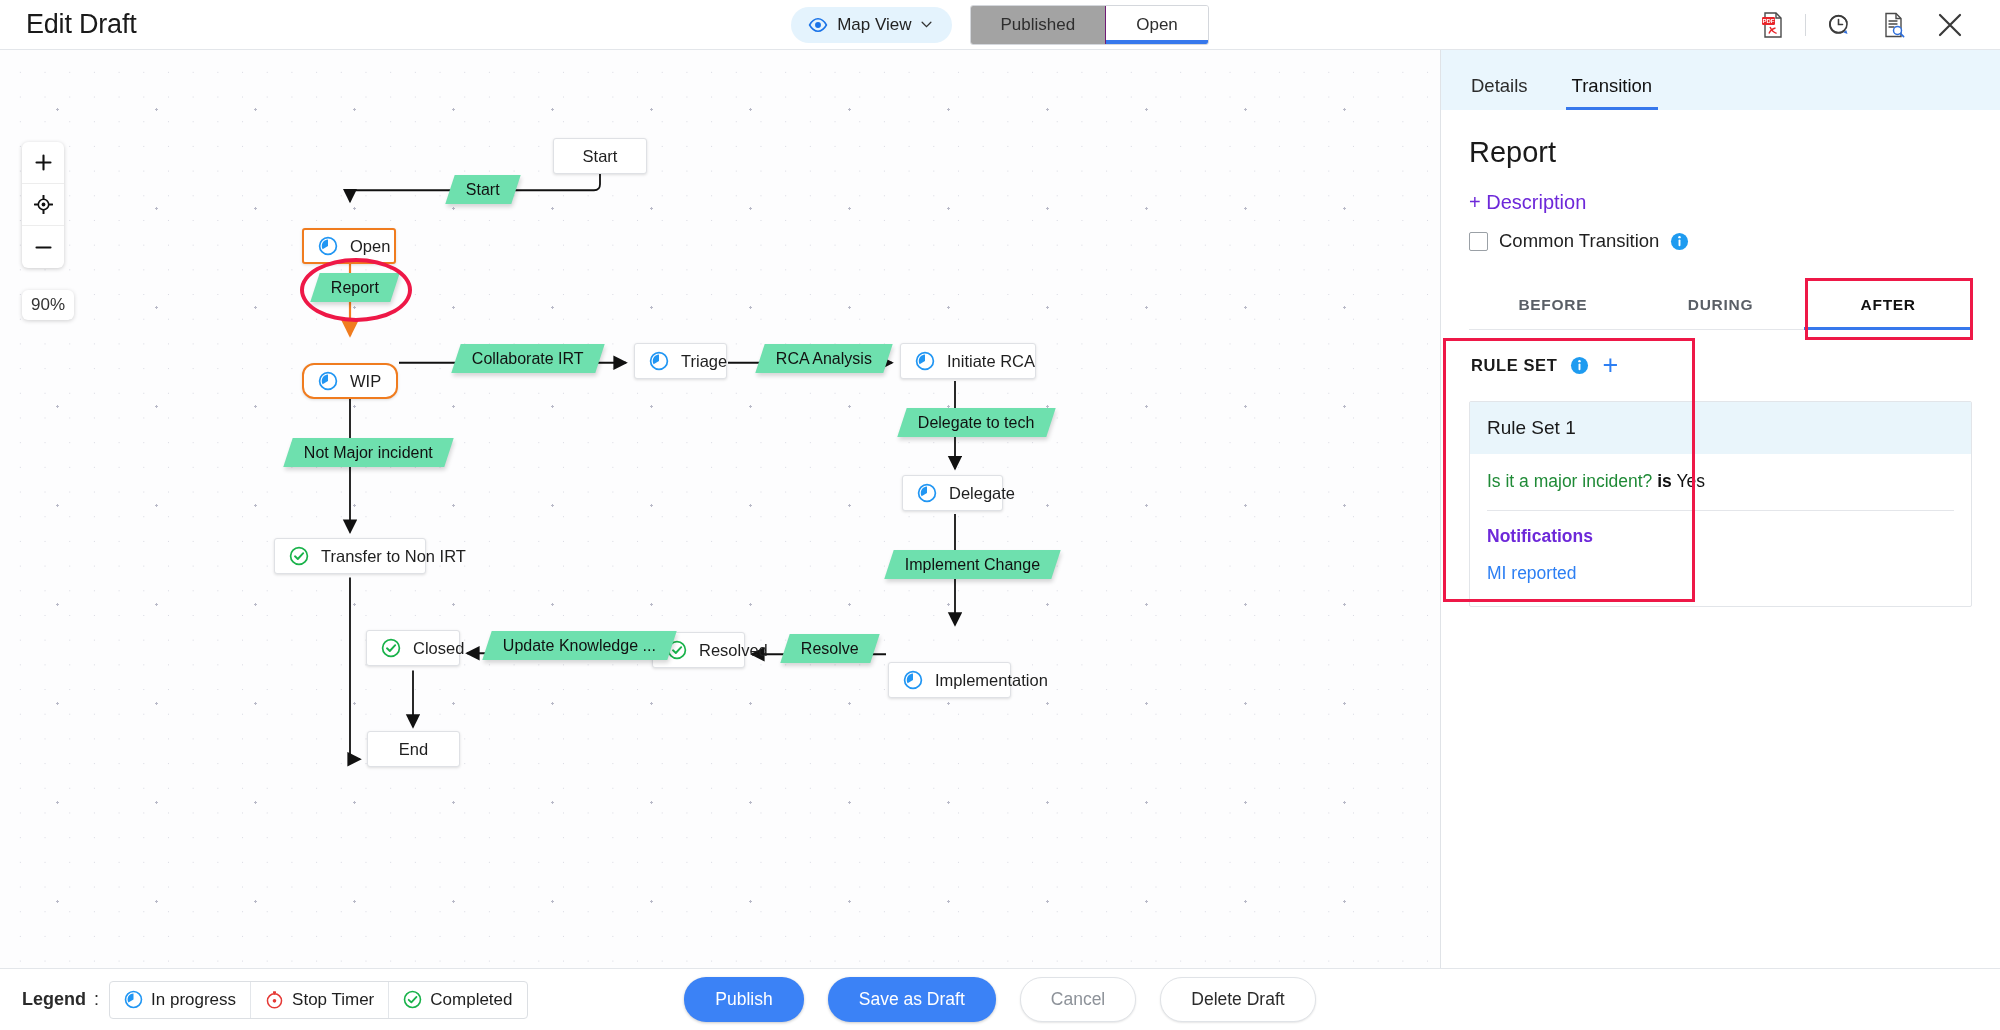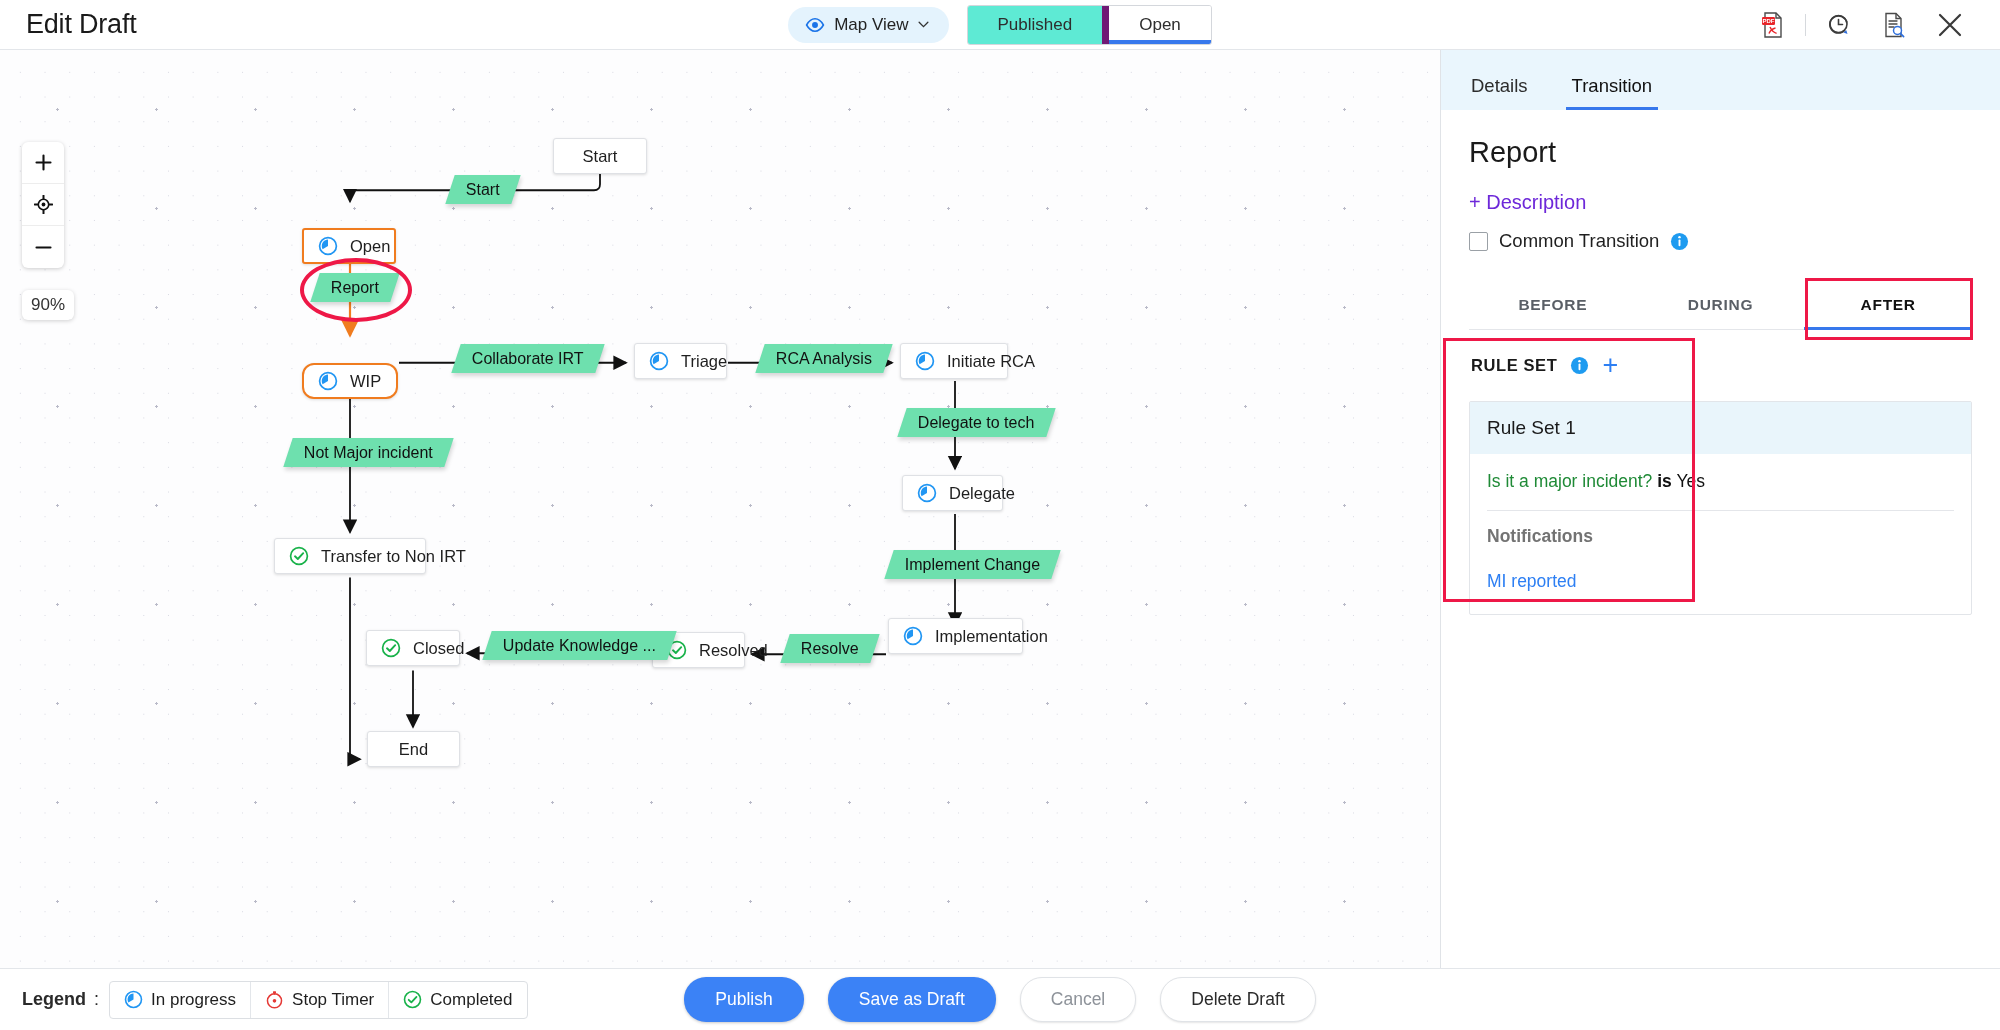--- a/index.html
+++ b/index.html
@@ -24,22 +24,22 @@
   .mapview {
     display:flex; align-items:center; gap:9px;
     background:#e4f3fd; color:#232323; border-radius:22px;
     padding:8px 20px 8px 17px; font-size:17px; cursor:pointer; white-space:nowrap;
   }
   .eye { width:20px; height:14px; display:block; }
   .caret-dn { width:11px; height:7px; display:block; }
 
   .segmented { display:flex; border:1px solid #d4d7dc; border-radius:3px; overflow:hidden; background:#fff; }
   .seg {
-    padding:9px 30px; font-size:17px; color:#2e2e2e; background:#5eead4;
-    border-right:7px solid #701a75; cursor:pointer; position:relative; white-space:nowrap;
+    padding:9px 30px; font-size:17px; color:#2e2e2e; background:#a3a3a3;
+    border-right:1px solid #701a75; cursor:pointer; position:relative; white-space:nowrap;
   }
   .seg:last-child { border-right:none; }
   .seg.active { background:#fff; }
   .seg.active::after { content:""; position:absolute; left:0; right:0; bottom:0; height:4px; background:#3778ec; }
 
   .header-right { margin-left:auto; display:flex; align-items:center; gap:0; padding-right:22px; }
   .hicon { width:56px; height:50px; display:flex; align-items:center; justify-content:center; cursor:pointer; }
   .hdivider { width:1px; height:22px; background:#d6d9dd; margin:0 4px; }
 
   
@@ -123,21 +123,21 @@
   .rs-title { font-size:16.5px; font-weight:bold; letter-spacing:.6px; color:#1a1a1a; }
   .plus-btn { color:#2d7ff3; font-size:27px; line-height:1; cursor:pointer; font-weight:300; }
 
   .rs-card { margin-top:22px; border:1px solid #e2e5e9; border-radius:2px; }
   .rs-card-head { background:#e9f5fb; padding:15px 17px; font-size:19px; color:#1a1a1a; cursor:pointer; }
   .rs-card-body { padding:17px 17px 22px 17px; }
   .cond { font-size:17.5px; color:#1f8a36; margin-bottom:18px; }
   .cond b { color:#111; font-weight:bold; }
   .cond .val { color:#111; }
   .rs-sep { border-top:1px solid #e4e6ea; margin:0 0 15px 0; }
-  .notif-h { font-size:17.5px; font-weight:bold; color:#737373; margin-bottom:24px; }
+  .notif-h { font-size:17.5px; font-weight:bold; color:#6d28d9; margin-bottom:16px; }
   .notif-v { font-size:17.5px; color:#2d7ff3; cursor:pointer; }
 
   
   .footer {
     height:62px; flex:0 0 62px; background:#fff; border-top:1px solid #e3e6ea;
     display:flex; align-items:center; position:relative; z-index:20;
   }
   .legend-label { margin-left:22px; font-size:18px; font-weight:bold; color:#2a2a2a; }
   .legend-colon { margin:0 10px 0 8px; font-size:18px; color:#2a2a2a; }
   .legend-box { display:flex; border:1px solid #dcdfe3; border-radius:4px; overflow:hidden; background:#fff; }
@@ -295,37 +295,37 @@
       </div>
 
       <div class="node" style="left:634px;top:293px;width:93px;">
         <svg class="nicon" viewBox="0 0 20 20">
           <circle cx="10" cy="10" r="8.4" fill="#fff" stroke="#2196f3" stroke-width="1.7"></circle>
           <path d="M10 10 L10 3.6 A6.4 6.4 0 0 0 4.6 13.2 Z" fill="#2196f3"></path>
         </svg>
         <span>Triage</span>
       </div>
 
-      <div class="node" style="left:900px;top:293px;width:108px;">
+      <div class="node" style="left:900px;top:293px;width:136px;">
         <svg class="nicon" viewBox="0 0 20 20">
           <circle cx="10" cy="10" r="8.4" fill="#fff" stroke="#2196f3" stroke-width="1.7"></circle>
           <path d="M10 10 L10 3.6 A6.4 6.4 0 0 0 4.6 13.2 Z" fill="#2196f3"></path>
         </svg>
         <span>Initiate RCA</span>
       </div>
 
       <div class="node" style="left:902px;top:425px;width:101px;">
         <svg class="nicon" viewBox="0 0 20 20">
           <circle cx="10" cy="10" r="8.4" fill="#fff" stroke="#2196f3" stroke-width="1.7"></circle>
           <path d="M10 10 L10 3.6 A6.4 6.4 0 0 0 4.6 13.2 Z" fill="#2196f3"></path>
         </svg>
         <span>Delegate</span>
       </div>
 
-      <div class="node" style="left:888px;top:568px;width:135px;">
+      <div class="node" style="left:888px;top:612px;width:123px;">
         <svg class="nicon" viewBox="0 0 20 20">
           <circle cx="10" cy="10" r="8.4" fill="#fff" stroke="#2196f3" stroke-width="1.7"></circle>
           <path d="M10 10 L10 3.6 A6.4 6.4 0 0 0 4.6 13.2 Z" fill="#2196f3"></path>
         </svg>
         <span>Implementation</span>
       </div>
 
       <div class="node" style="left:274px;top:488px;width:152px;">
         <svg class="nicon" viewBox="0 0 20 20">
           <circle cx="10" cy="10" r="8.4" fill="#fff" stroke="#19b24a" stroke-width="1.7"></circle>

